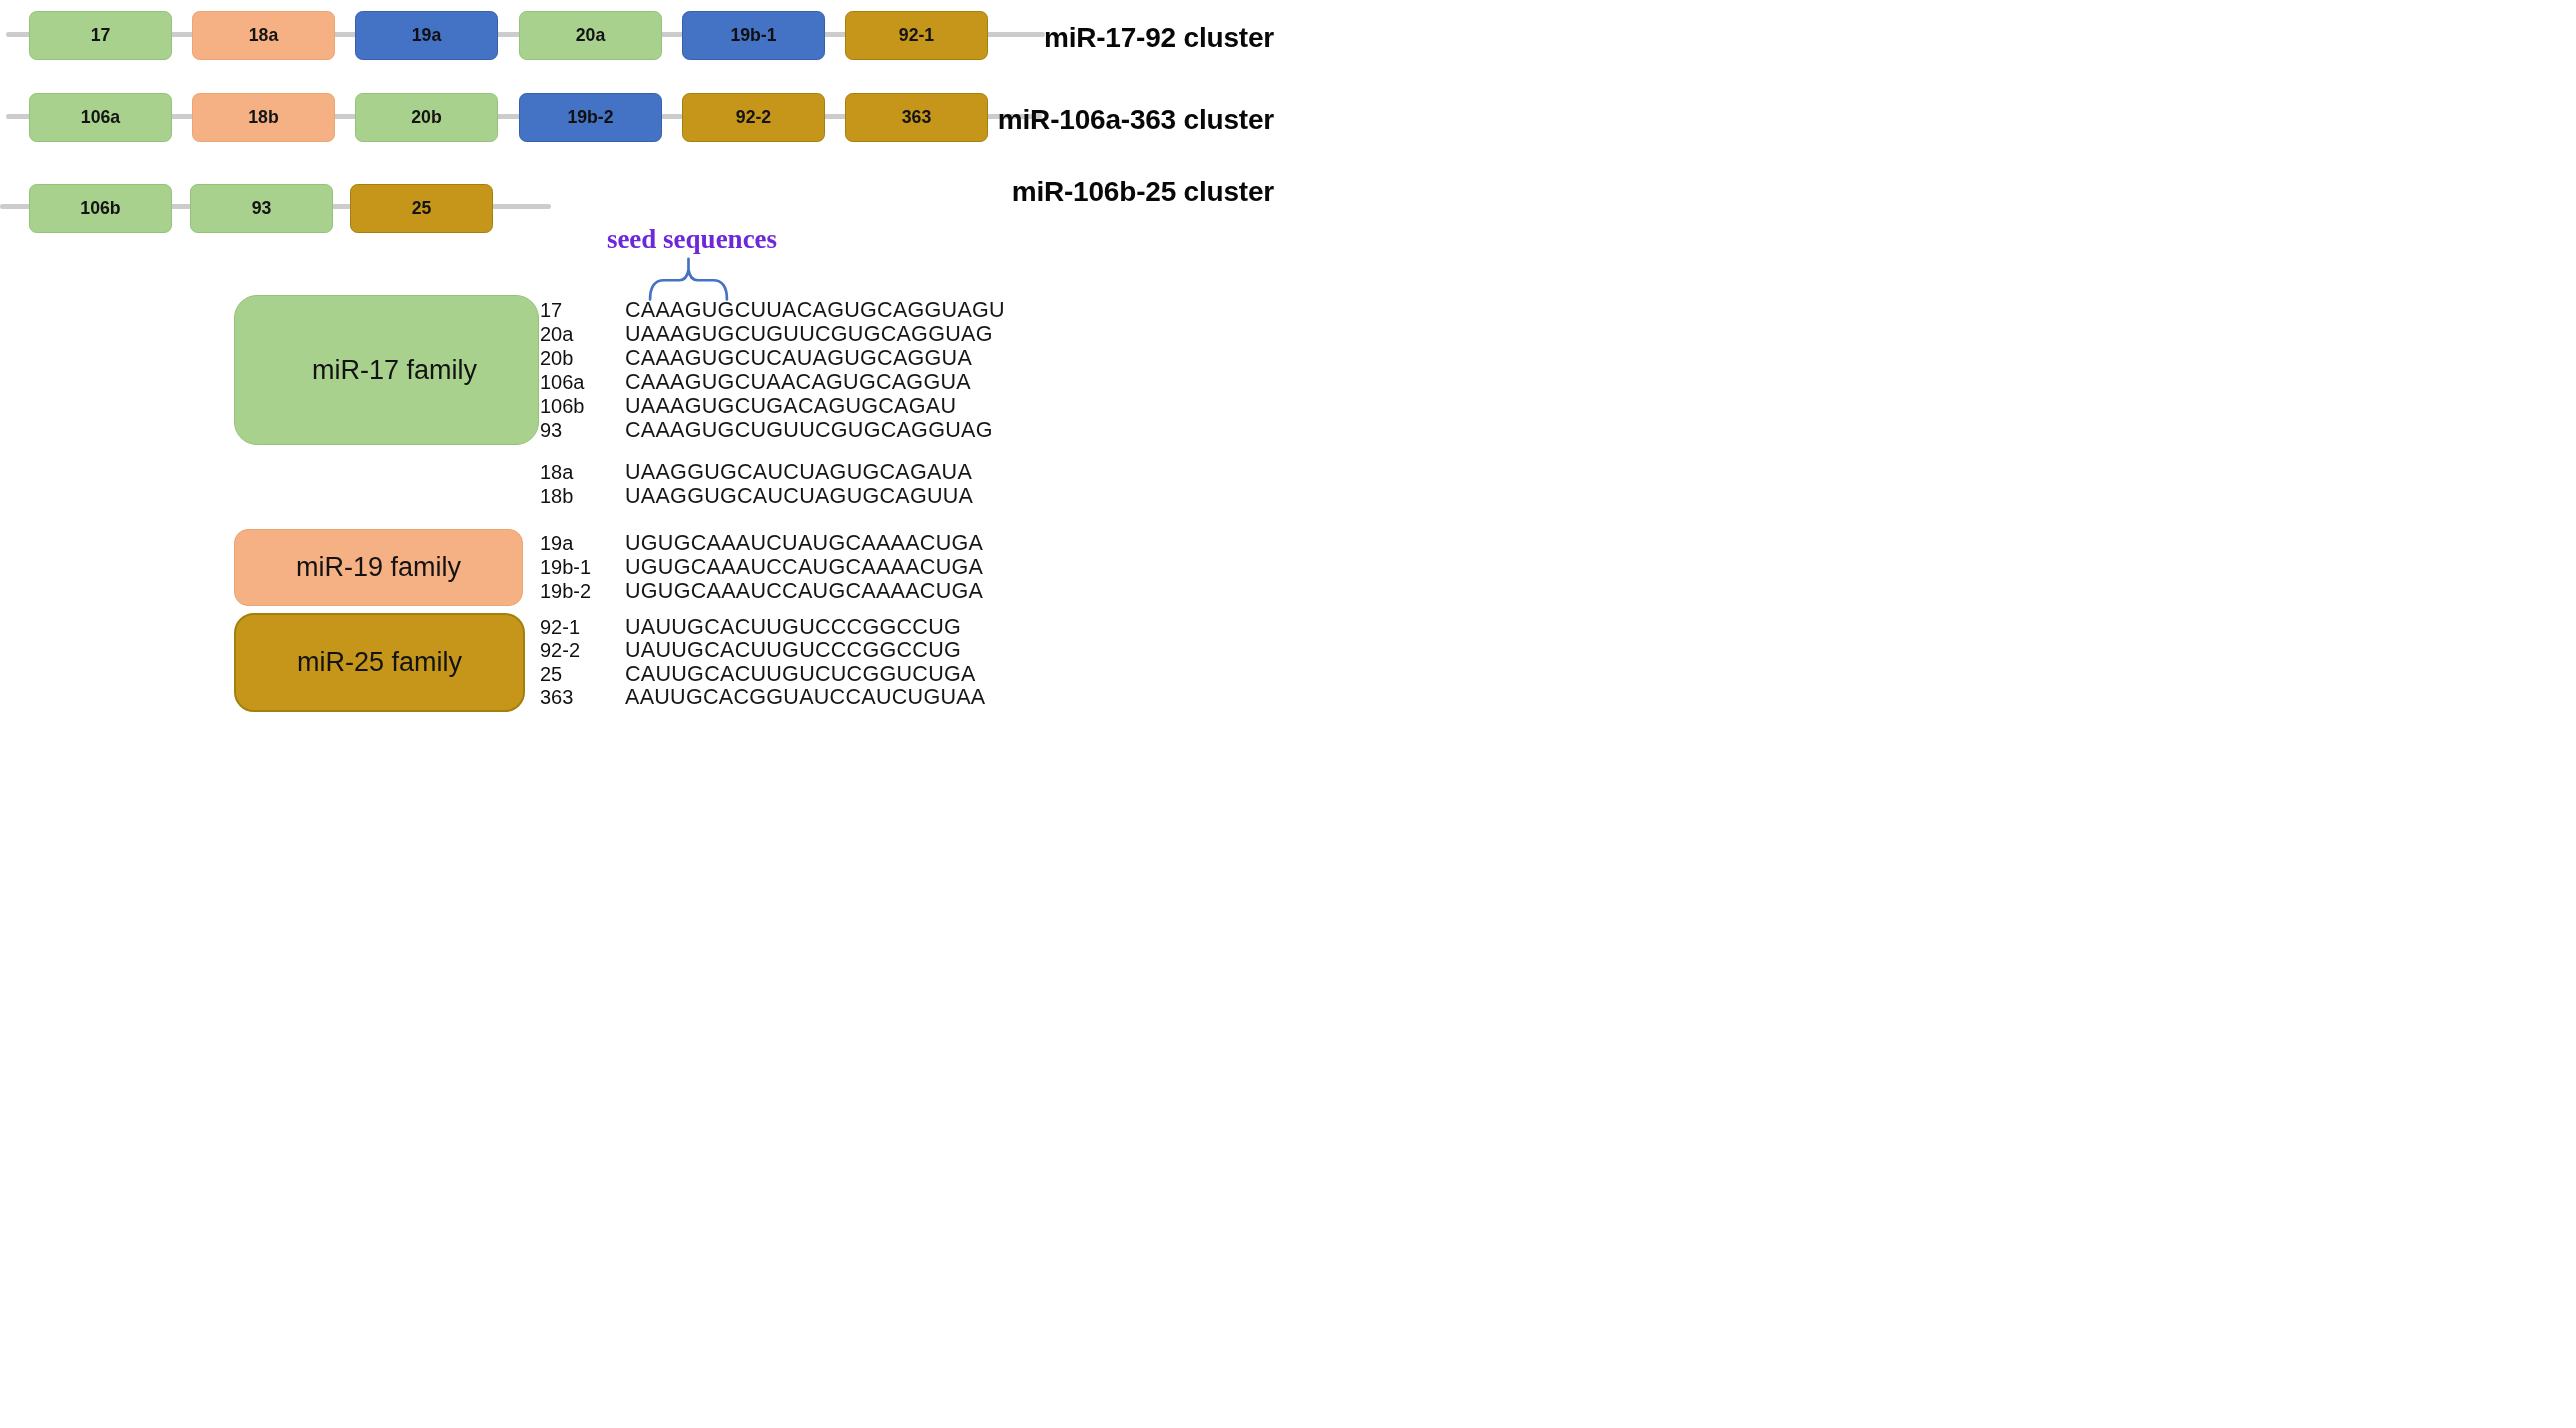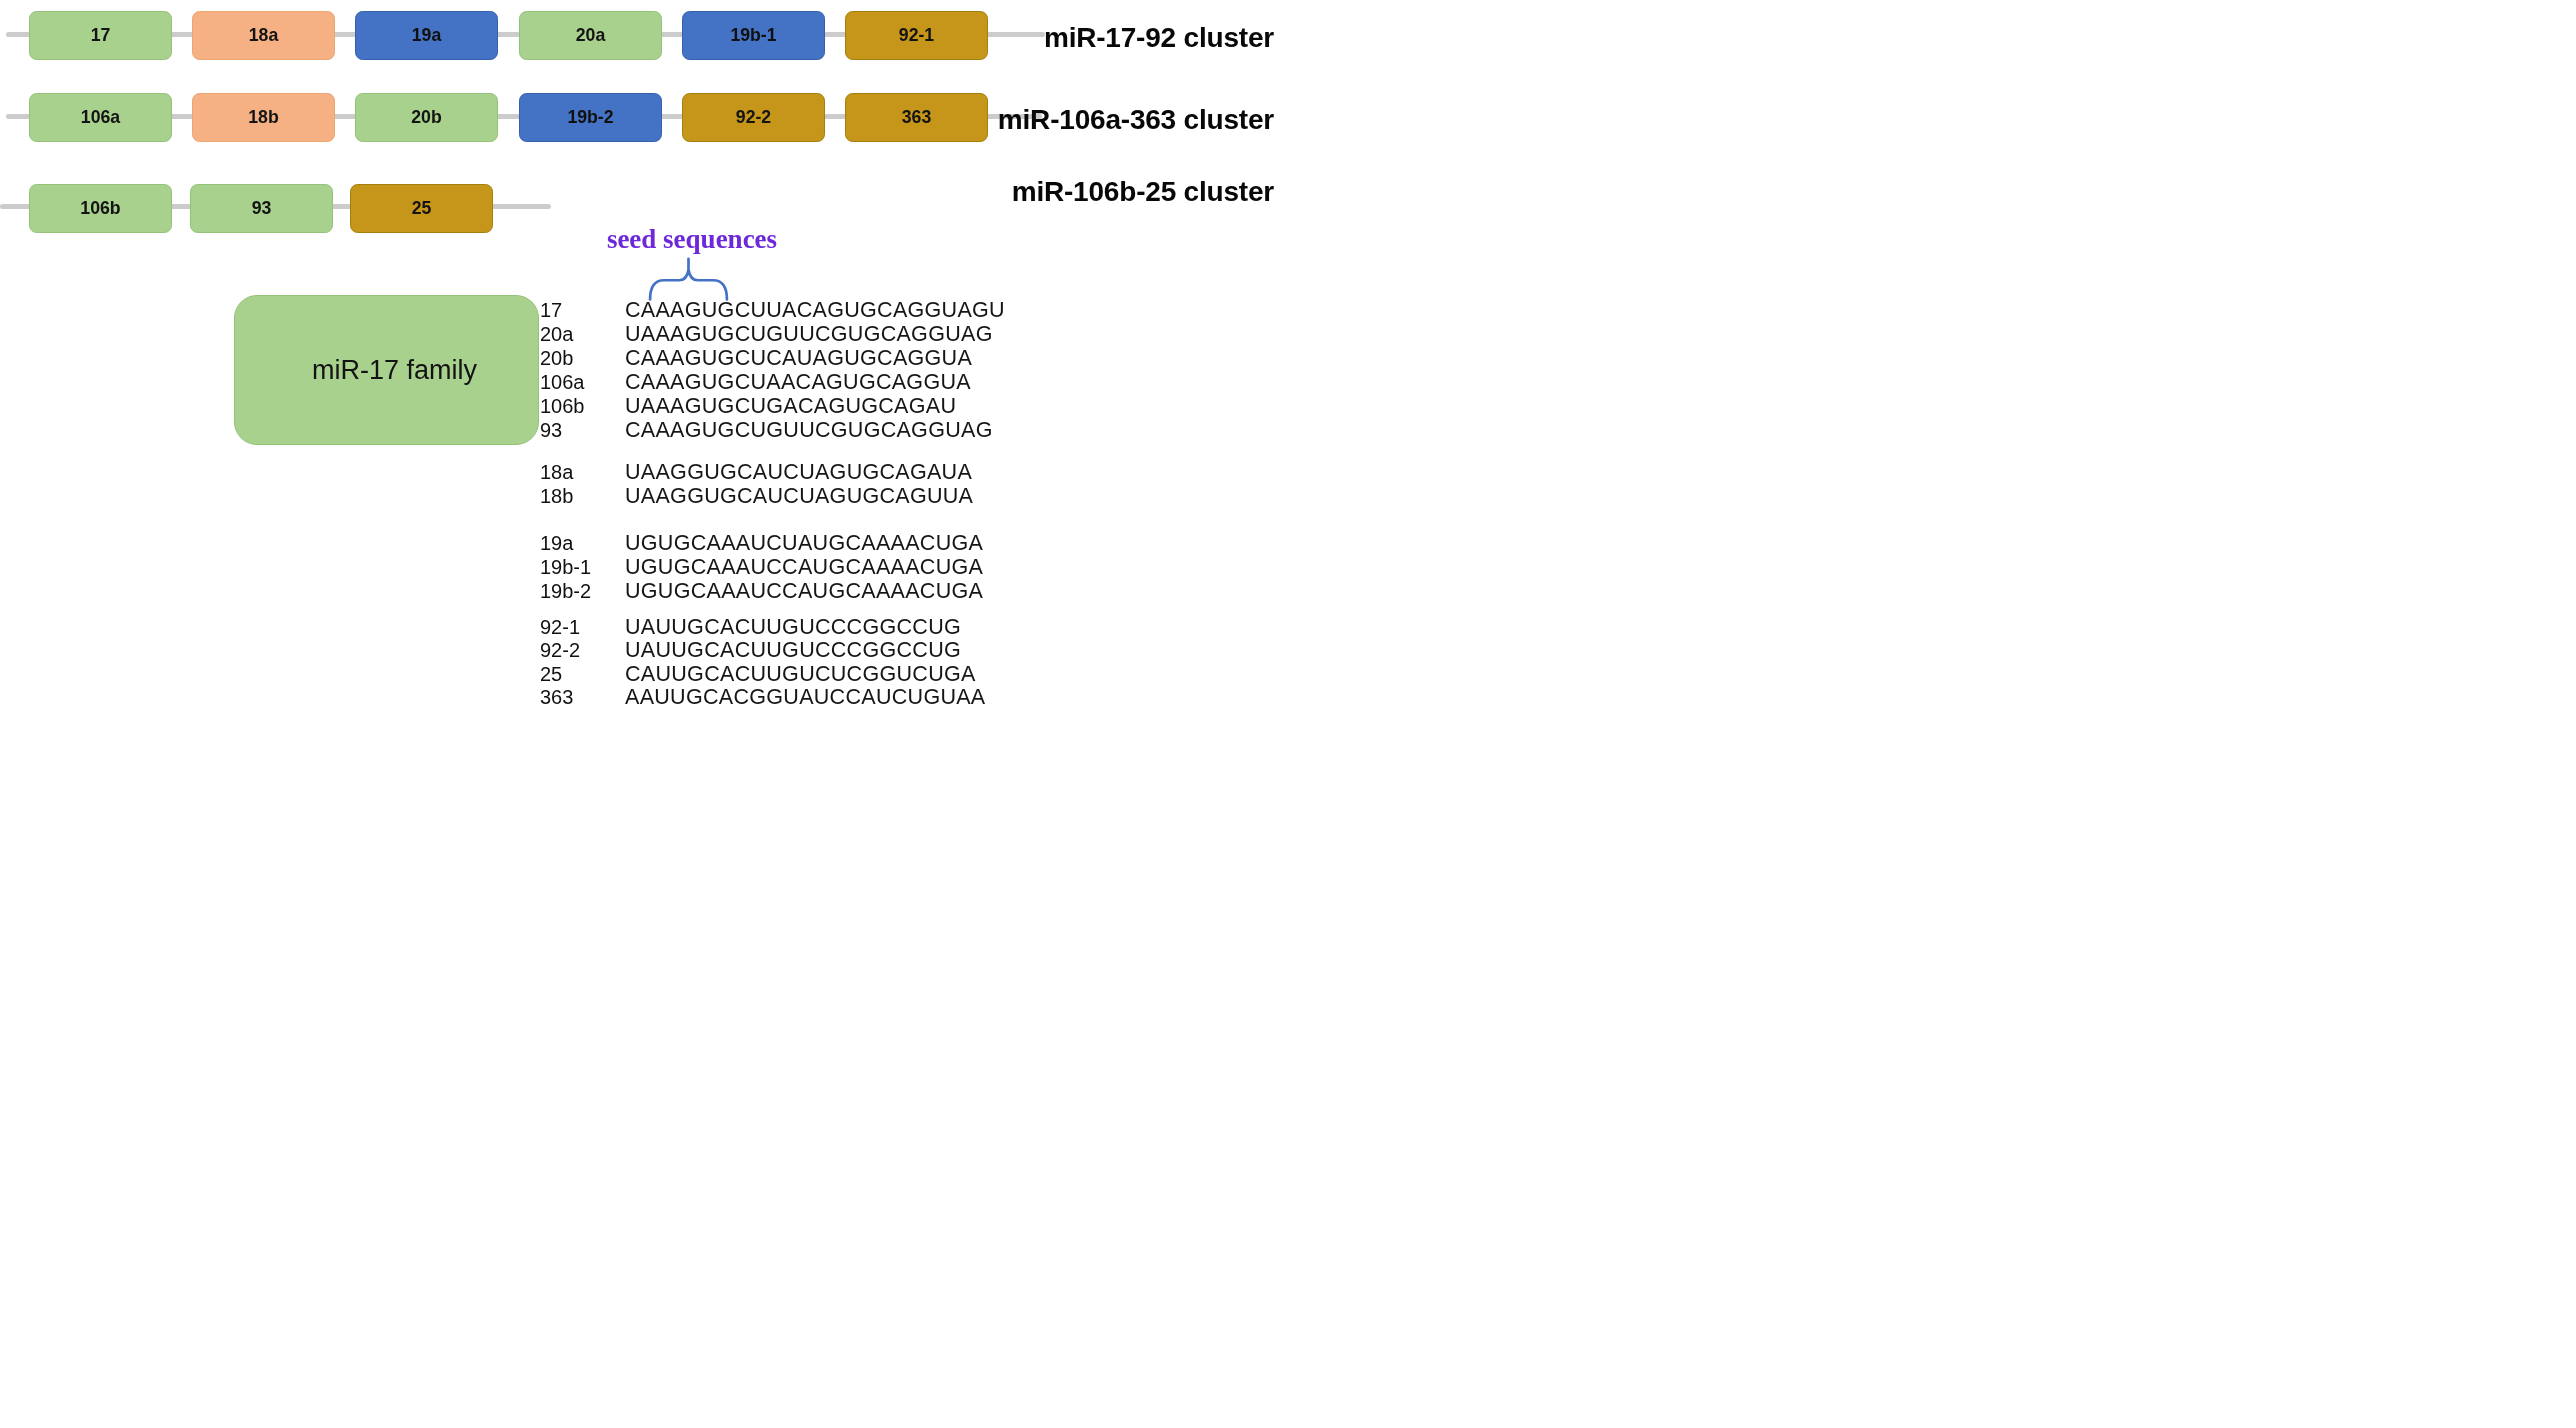--- a/index.html
+++ b/index.html
@@ -122,20 +122,26 @@
   <div class="bracewrap">
     <svg width="83" height="45" viewBox="0 0 108 58">
       <path d="M54,2 L54,15" stroke="var(--brace)" stroke-width="3.5" fill="none" stroke-linecap="round"></path>
       <path d="M4,55 Q4,30 22,30 L42,30 Q52,30 54,16 Q56,30 66,30 L86,30 Q104,30 104,55" stroke="var(--brace)" stroke-width="3.5" fill="none" stroke-linecap="round"></path>
     </svg>
   </div>
 
   <div class="fambox c-green f17">
       <span>miR-17 family</span>
     </div>
+  <div class="fambox c-peach f19">
+      <span>miR-19 family</span>
+    </div>
+  <div class="fambox c-gold f25">
+      <span>miR-25 family</span>
+    </div>
 
   <div class="seqgroup g17" style="top:298px">
     <div class="seqrow">
         <span class="sname">17</span>
         <span class="sseq"><span>C</span><b class="seed">AAAGUG</b><span>CUUACAGUGCAGGUAGU</span></span>
       </div>
     <div class="seqrow">
         <span class="sname">20a</span>
         <span class="sseq"><span>U</span><b class="seed">AAAGUG</b><span>CUGUUCGUGCAGGUAG</span></span>
       </div>

